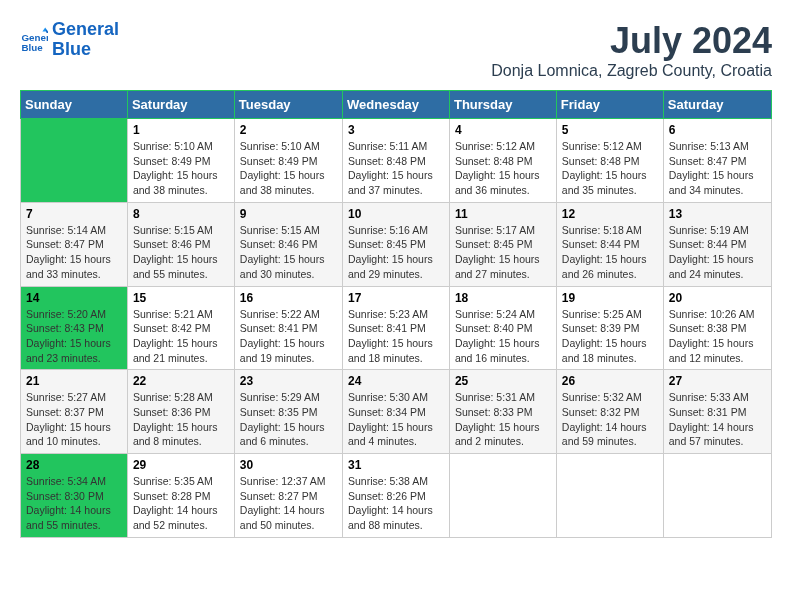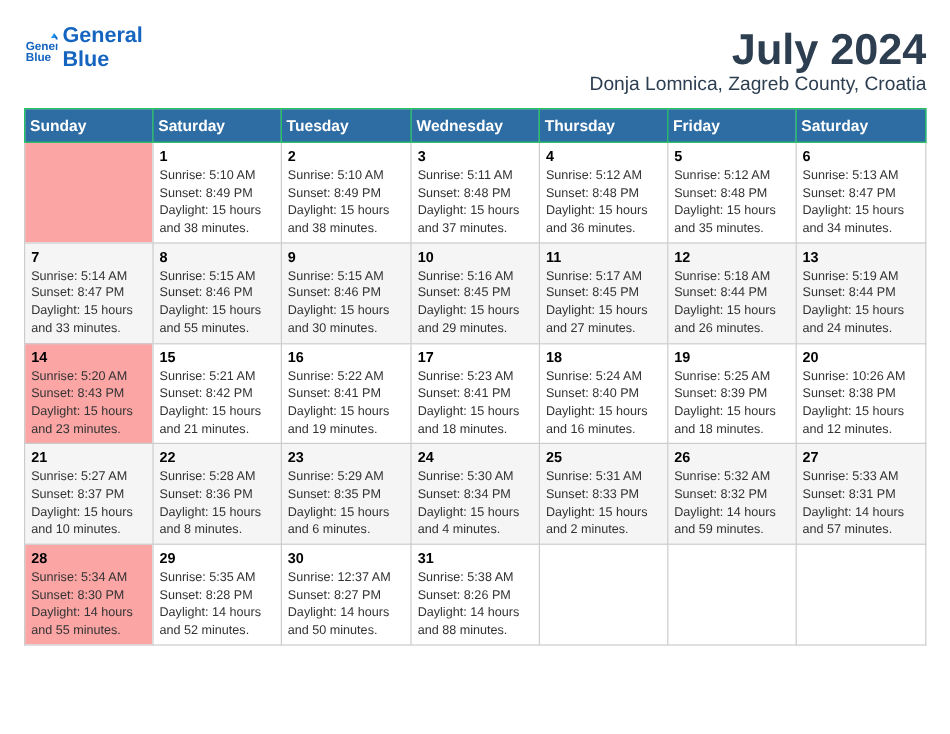--- a/index.html
+++ b/index.html
@@ -61,21 +61,21 @@
       border: 1px solid #ccc;
       padding: 4px 5px;
       vertical-align: top;
       min-height: 80px;
       background: #fff;
     }
     tbody tr:nth-child(even) td {
       background: #f5f5f5;
     }
     tbody tr td:first-child {
-      background: #fca5a5;
+      background: #22c55e;
     }
     tbody tr:nth-child(even) td:first-child {
       background: #f5f5f5;
     }
     .day-number {
       font-weight: bold;
       font-size: 12px;
       display: block;
       margin-bottom: 2px;
     }

